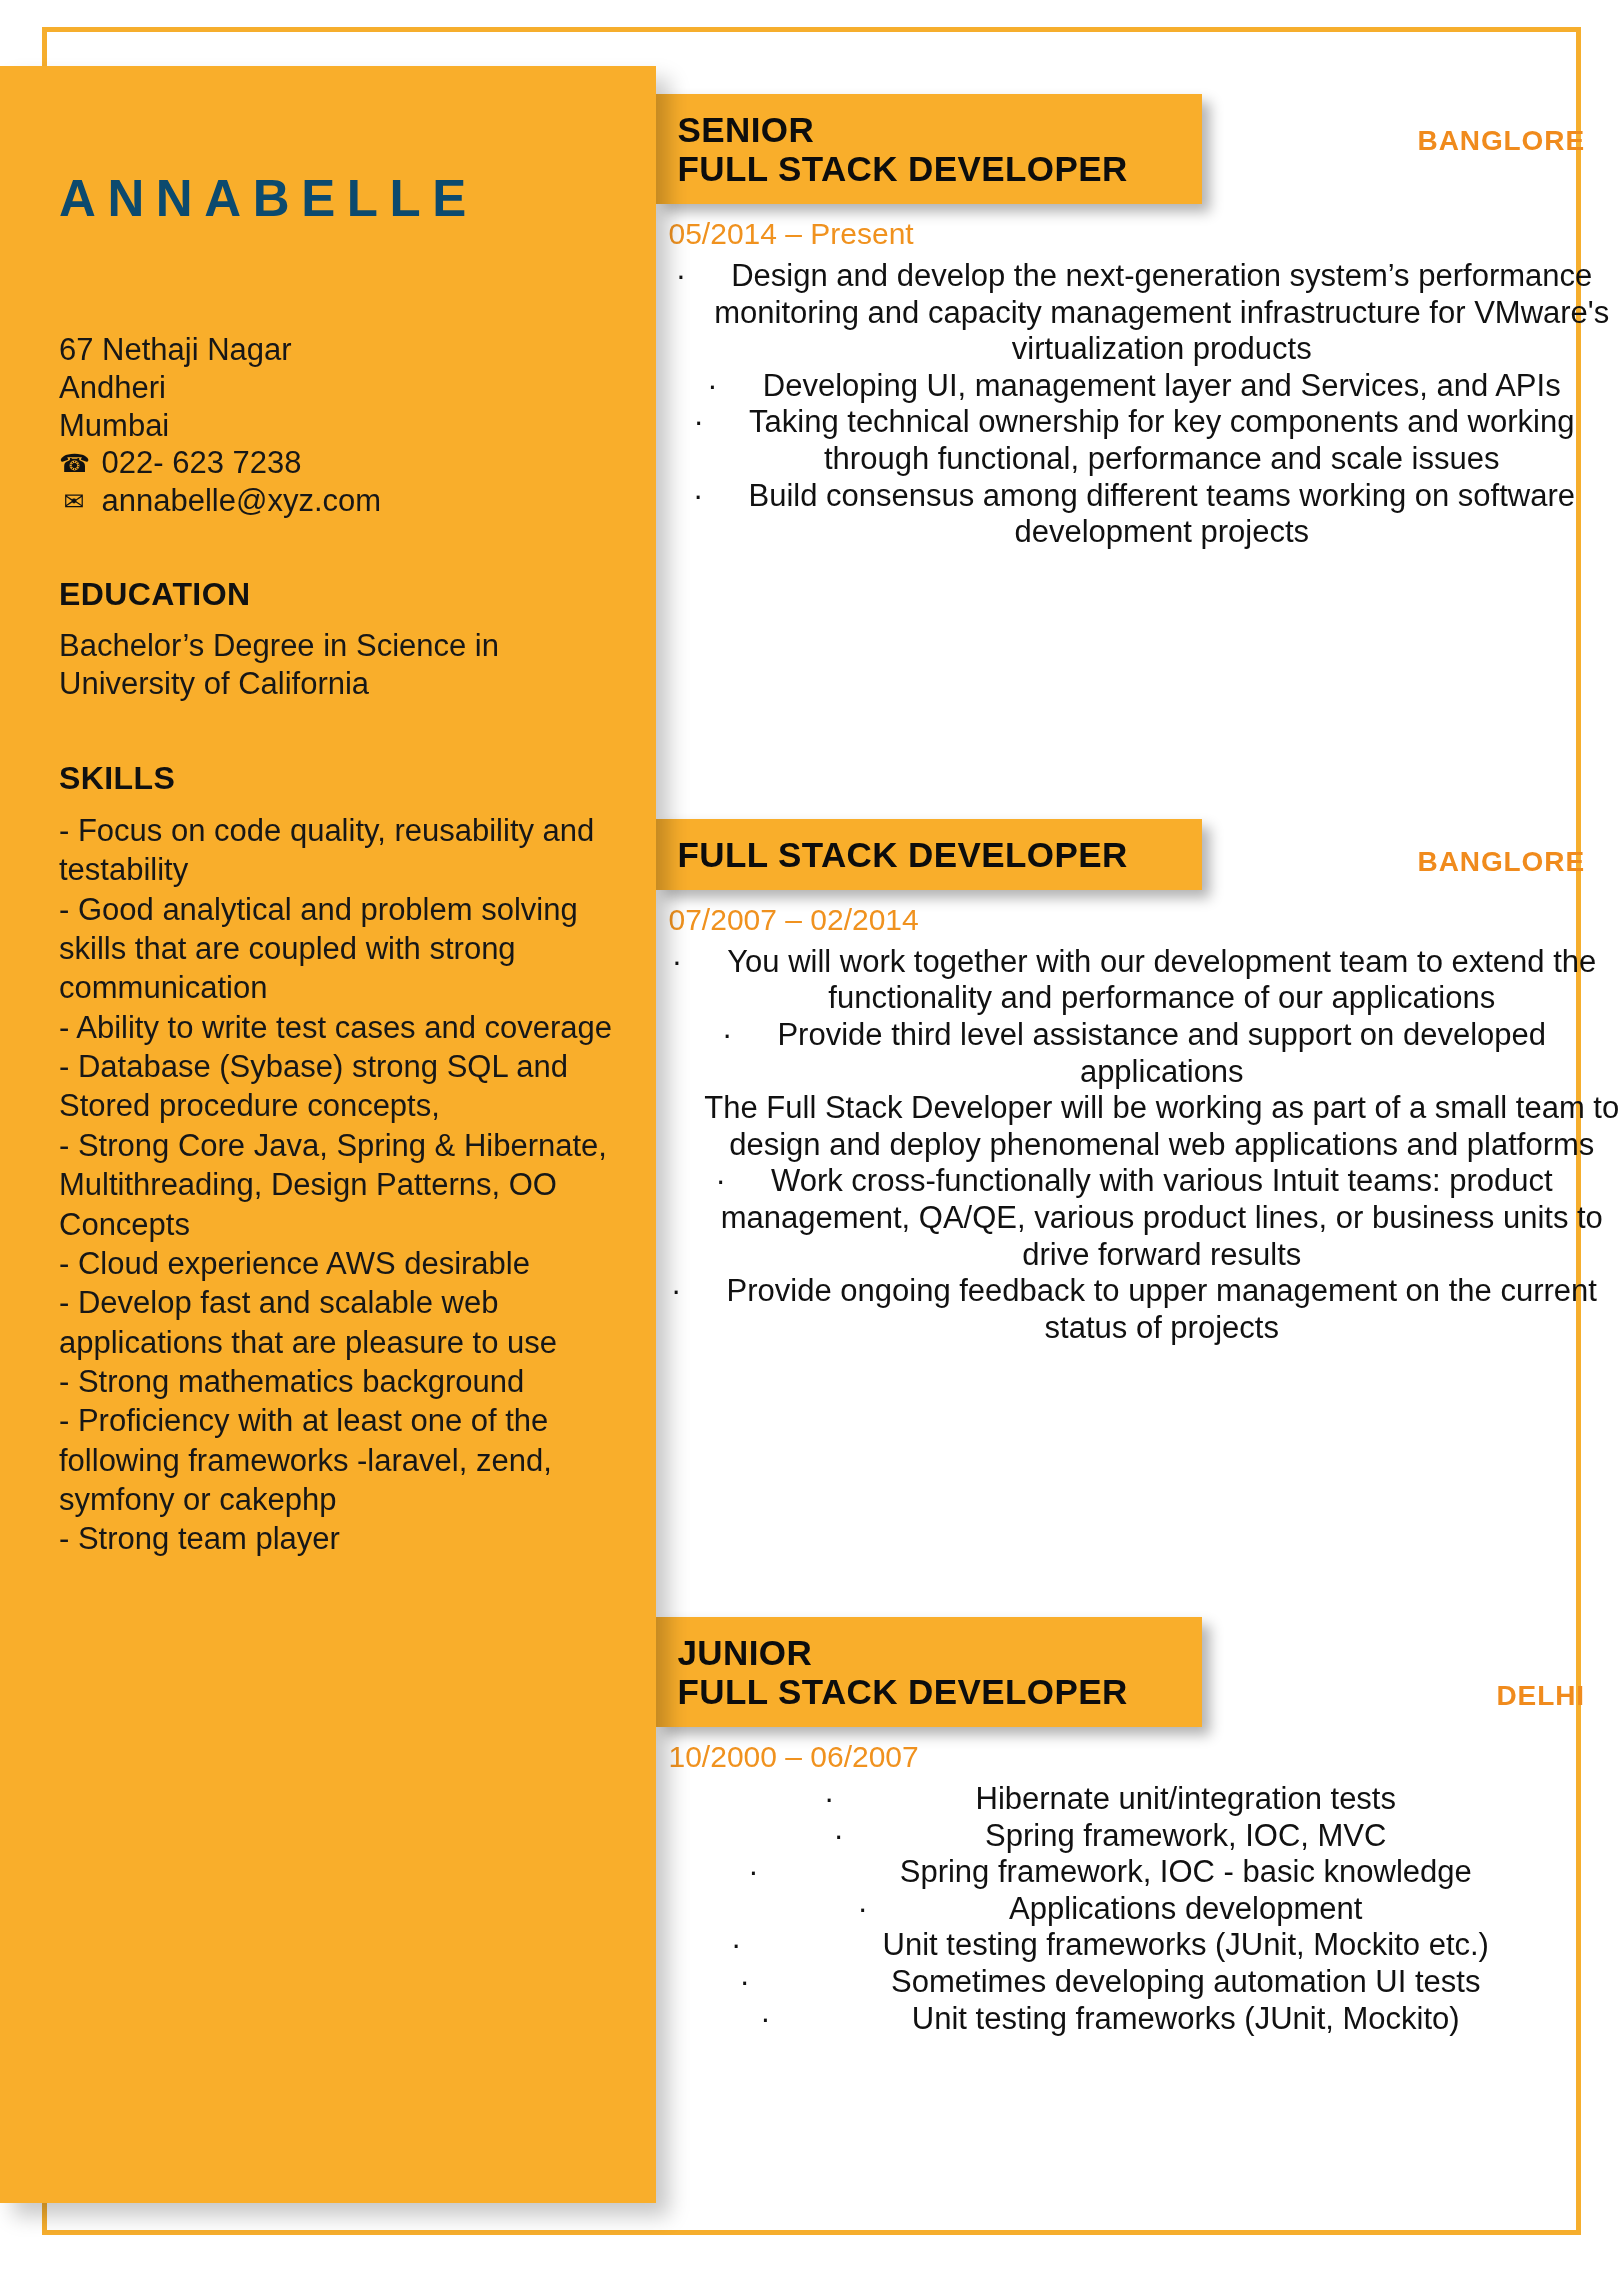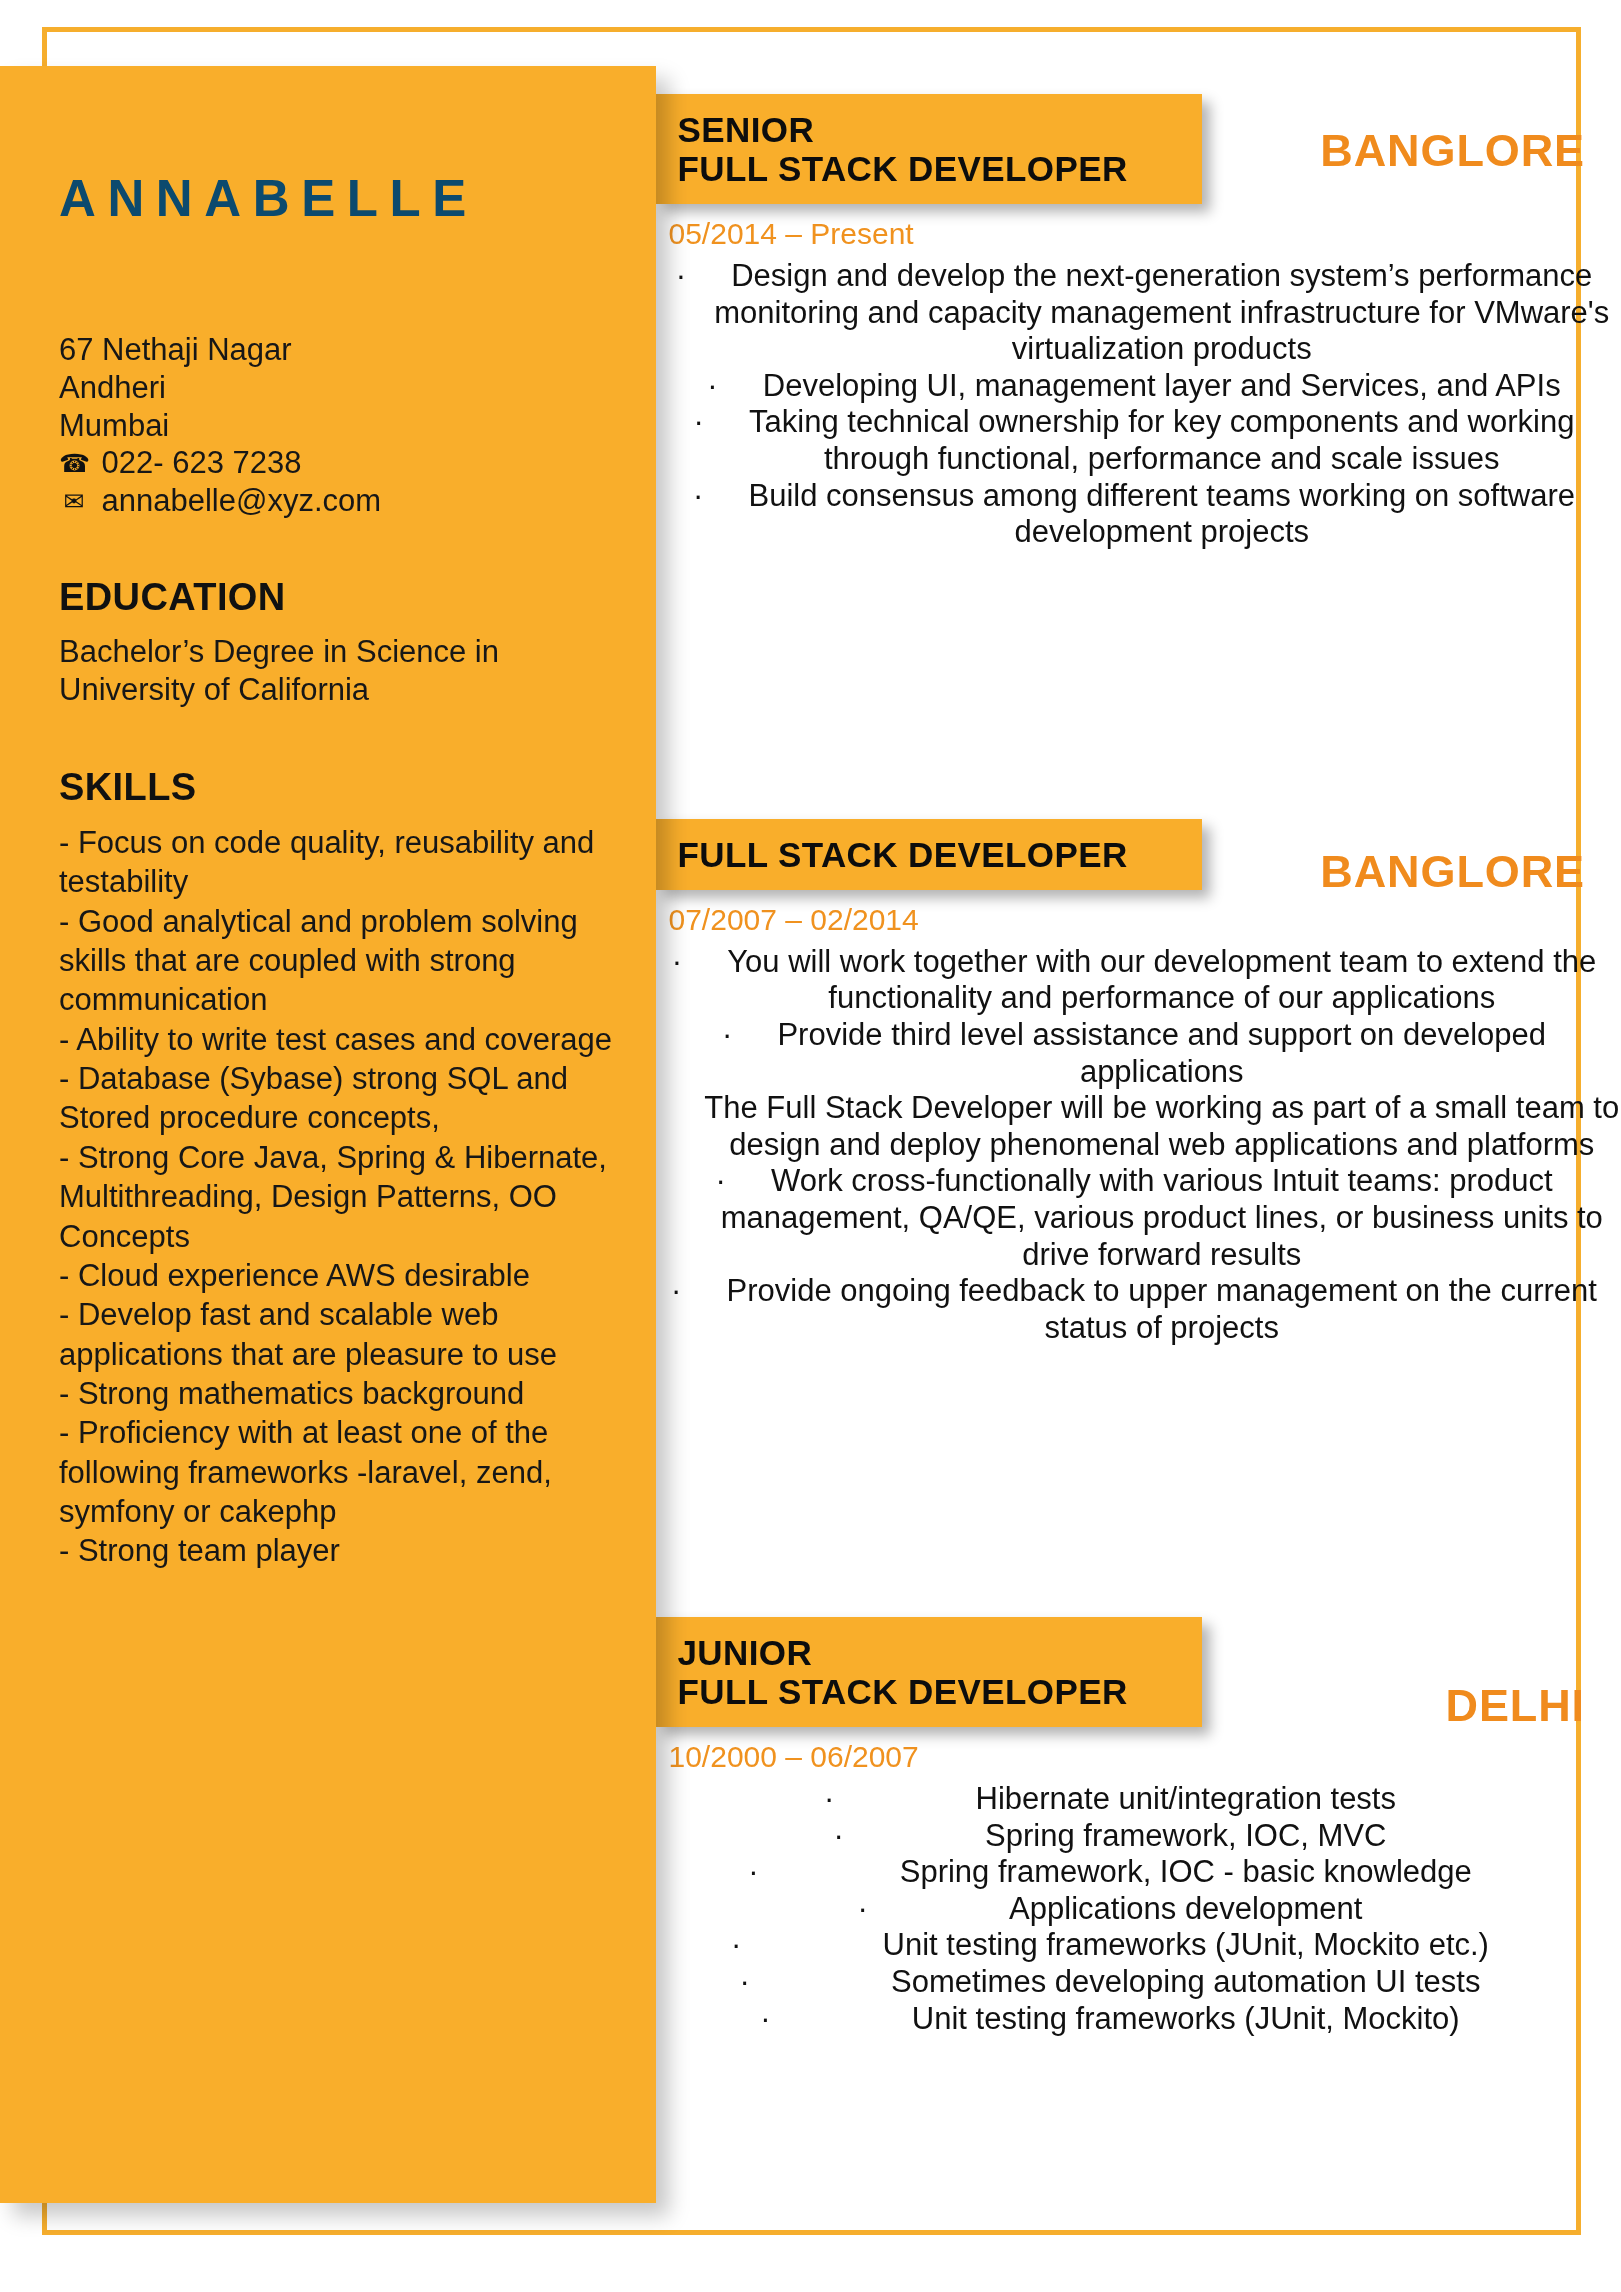--- a/index.html
+++ b/index.html
@@ -71,21 +71,21 @@
     display: inline-block;
     width: 30px;
     flex: 0 0 30px;
     text-align: center;
     font-size: 25px;
     line-height: 1;
     color: #111;
   }
 
   .side-heading {
-    font-size: 38px;
+    font-size: 32px;
     font-weight: bold;
     letter-spacing: 0.4px;
     color: #111111;
     margin-top: 56px;
     margin-bottom: 14.3px;
   }
   .side-body {
     font-size: 31px;
     color: #171717;
     line-height: 1.23;
@@ -117,21 +117,21 @@
     padding: 16px 23px 16px 21.5px;
     box-shadow: 8px 8px 12.5px rgba(0,0,0,0.30);
     white-space: pre-line;
     min-width: 546px;
     box-sizing: border-box;
   }
 
   .job-location {
     position: absolute;
     right: 36px;
-    font-size: 45px;
+    font-size: 28px;
     font-weight: bold;
     color: #F08B1D;
     letter-spacing: 0.9px;
   }
 
   .job-dates {
     font-size: 30px;
     color: #F0921F;
     margin: 12.5px 0 7.2px 12.5px;
   }

